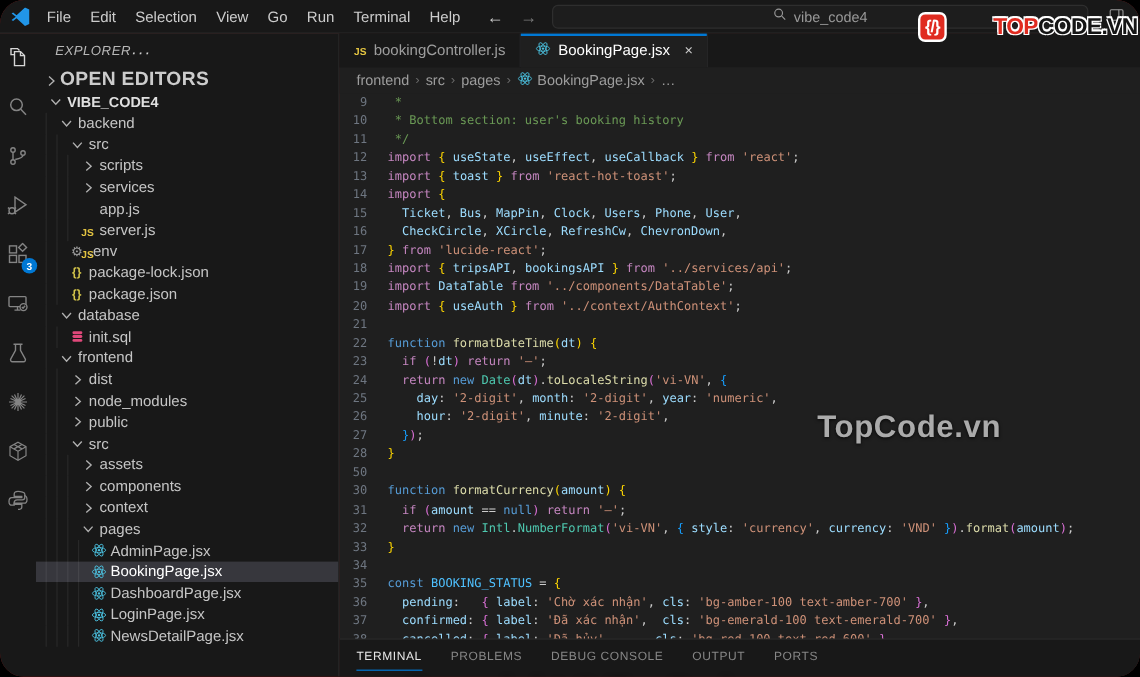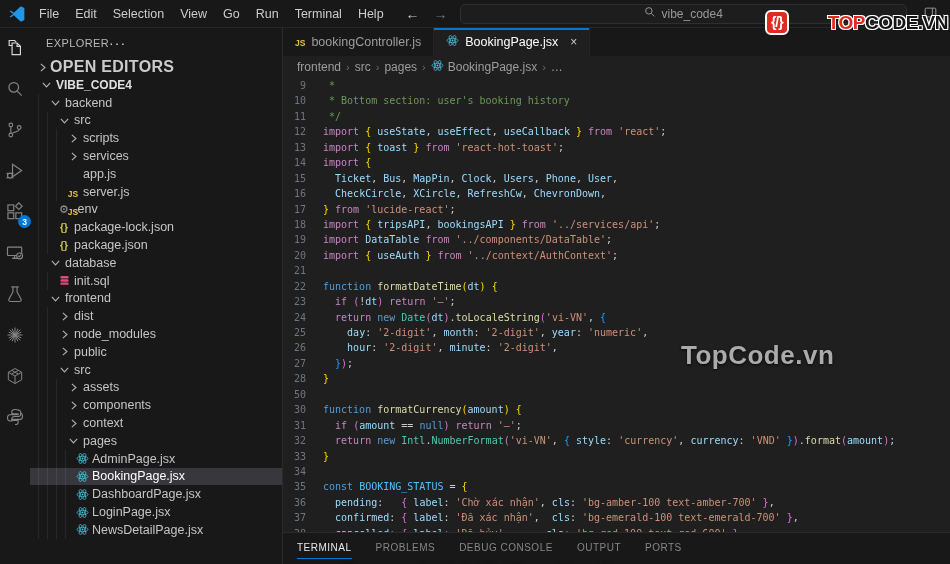--- a/index.html
+++ b/index.html
@@ -1,20 +1,20 @@
 <!DOCTYPE html>
 <html><head>
 <meta charset="utf-8">
 <style>
   * { margin:0; padding:0; box-sizing:border-box; }
   html,body { background:#000; }
   #root {
     position:relative; width:950px; height:564px; overflow:hidden;
     background:#7f1d1d; font-family:"Liberation Sans", sans-serif;
-    color:#cccccc; -webkit-font-smoothing:antialiased; cursor:default;
+    color:#cccccc; -webkit-font-smoothing:antialiased; cursor:default;border-radius:20px;
   }
   
   .titlebar { position:relative; height:28px; background:#181818; display:flex; align-items:center; border-bottom:1px solid #262626; }
   .vscode-logo { margin:0 6px 0 9px; display:flex; align-items:center; }
   .menubar { display:flex; align-items:center; height:100%; }
   .menu-item { padding:0 8px; font-size:12.5px; color:#cccccc; line-height:28px; border-radius:4px; }
   .nav-arrows { display:flex; gap:14px; margin-left:14px; font-size:14px; }
   .nav-arrows .fwd { color:#7a7a7a; }
   .cmd-center { margin-left:12px; width:462px; height:20px; background:#1d1d1d; border:1px solid #2e2e2e;
     border-radius:5px; display:flex; align-items:center; justify-content:center; gap:6px; color:#989898; font-size:12px; }
@@ -31,21 +31,21 @@
   .activitybar { width:30px; background:#181818; display:flex; flex-direction:column; align-items:center; padding-top:7px; gap:15px; }
   .act-btn { position:relative; width:26px; height:26px; display:flex; align-items:center; justify-content:center; color:#848484; }
   .act-btn svg { width:20px; height:20px; }
   .act-btn.active { color:#d7d7d7; }
   .act-btn.active::before { content:""; position:absolute; left:-4px; top:1px; width:2px; height:24px; background:#0078d4; }
   .act-badge { position:absolute; right:-3px; bottom:-3px; background:#0078d4; color:#fff; font-size:8.5px;
     min-width:13px; height:13px; border-radius:7px; display:flex; align-items:center; justify-content:center; font-weight:bold; }
   
   .sidebar { width:253px; background:#181818; border-right:1px solid #2b2b2b; overflow:hidden; }
   .sidebar-header { height:30px; display:flex; align-items:center; justify-content:flex-start; padding:0 12px 0 16px;
-    font-size:11px; color:#b8b8b8; letter-spacing:0.4px; }
+    font-size:11px; color:#b8b8b8; letter-spacing:0.4px;font-style:italic; }
   .sidebar-header .more { font-size:14px; color:#cfcfcf; letter-spacing:1px; }
   .section-row { height:18px; display:flex; align-items:center; font-size:16px; font-weight:bold; color:#cccccc;
     letter-spacing:0.3px; padding-left:4px; }
   .tree-row { height:17.8px; display:flex; align-items:center; padding-left:8px; font-size:12.5px; color:#c5c5c5; white-space:nowrap; }
   .tree-row.bold { font-weight:bold; font-size:12px; color:#e0e0e0; }
   .tree-row.selected { background:#37373d; color:#ffffff; }
   .indent { width:9px; align-self:stretch; border-left:1px solid rgba(255,255,255,0.07); }
   .twistie { width:16px; display:flex; align-items:center; justify-content:center; flex:none; }
   .tlabel { margin-left:2px; }
   .fi-js { color:#e2c341; font-weight:bold; font-size:8.5px;margin-top:40px; }

